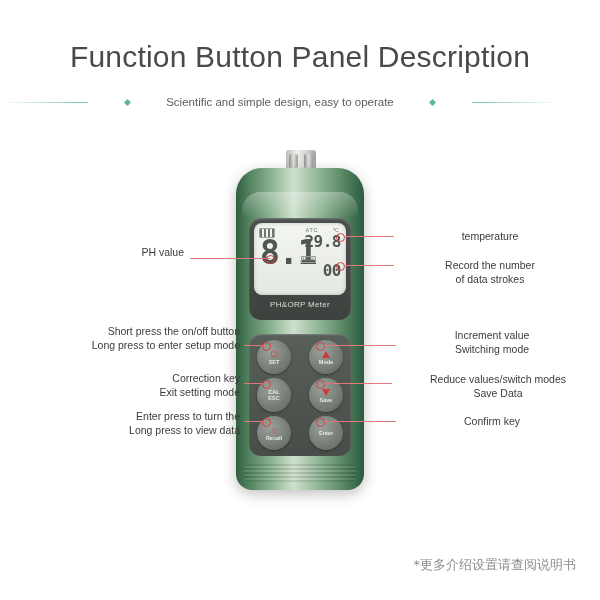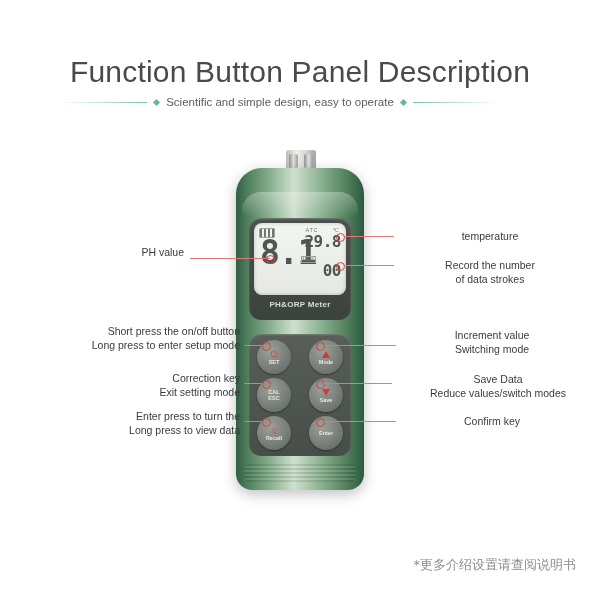--- a/index.html
+++ b/index.html
@@ -7,25 +7,25 @@
     width:600px;height:600px;position:relative;overflow:hidden;
     background:#ffffff;
     font-family:"Liberation Sans","DejaVu Sans",sans-serif;
     color:#3b3b3b;
   }
   .page{position:absolute;inset:0;}
 
   
   .title{
     position:absolute;left:0;top:40px;width:600px;text-align:center;
-    font-size:30px;font-weight:400;color:#4a4a4a;letter-spacing:.2px;margin-top:15px;
+    font-size:30px;font-weight:400;color:#4a4a4a;letter-spacing:.2px;
   }
   .subwrap{
     position:absolute;left:0;top:96px;width:560px;
-    display:flex;align-items:center;justify-content:center;gap:7px;
+    display:flex;align-items:center;justify-content:space-between;gap:7px;
   }
   .sub-line{width:88px;height:1px;background:linear-gradient(90deg,rgba(120,190,165,0),#7cc3a8);}
   .sub-line.right{background:linear-gradient(90deg,#7cc3a8,rgba(120,190,165,0));}
   .sub-dia{width:5px;height:5px;background:#5fb894;transform:rotate(45deg);}
   .subtitle{font-size:11.5px;color:#5d5d5d;white-space:nowrap;}
 
   
   .device{position:absolute;left:236px;top:150px;width:128px;height:340px;}
   .probe{
     position:absolute;left:50px;top:0;width:30px;height:22px;
@@ -78,21 +78,21 @@
   .lcd-mem{
     position:absolute;right:30px;top:33px;font-size:4.5px;color:#7b837c;
     border:1px solid #9aa29c;padding:0 1px;letter-spacing:.3px;
   }
   .lcd-rec{
     position:absolute;right:5px;top:40px;font-size:16px;line-height:16px;font-weight:700;
     color:#4e5752;font-family:"DejaVu Sans Mono","Liberation Mono",monospace;letter-spacing:-.5px;margin-left:37px;
   }
   .brand{
     position:absolute;left:0;top:82px;width:102px;text-align:center;
-    font-size:8px;font-weight:700;color:#d8ded7;letter-spacing:.3px;
+    font-size:8px;font-weight:400;color:#d8ded7;letter-spacing:.3px;
   }
   .keypad{
     position:absolute;left:13px;top:166px;width:102px;height:122px;border-radius:12px;
     background:linear-gradient(180deg,#585f59,#474e49);
     box-shadow:inset 0 1px 2px rgba(255,255,255,.2);
   }
   .btn{
     position:absolute;width:34px;height:34px;border-radius:50%;
     background:radial-gradient(circle at 38% 32%,#9aa19b,#757c76 60%,#5d645e);
     box-shadow:0 1px 2px rgba(0,0,0,.4);
@@ -230,22 +230,22 @@
   <div class="dot" style="left:316px;top:342px;"></div>
   <div class="lead" style="left:324px;top:345px;width:72px;"></div>
   <div class="callout right" style="left:402px;top:329px;width:180px;">
     <div>Increment value</div>
     <div>Switching mode</div>
   </div>
 
   <div class="dot" style="left:316px;top:380px;"></div>
   <div class="lead" style="left:324px;top:383px;width:68px;"></div>
   <div class="callout right" style="left:398px;top:373px;width:200px;">
+    <div>Reduce values/switch modes</div>
     <div>Save Data</div>
-    <div>Reduce values/switch modes</div>
   </div>
 
   <div class="dot" style="left:316px;top:418px;"></div>
   <div class="lead" style="left:324px;top:421px;width:72px;"></div>
   <div class="callout right" style="left:402px;top:415px;width:180px;">
     <div>Confirm key</div>
   </div>
 
   <div class="footnote">*更多介绍设置请查阅说明书</div>
 </div>

